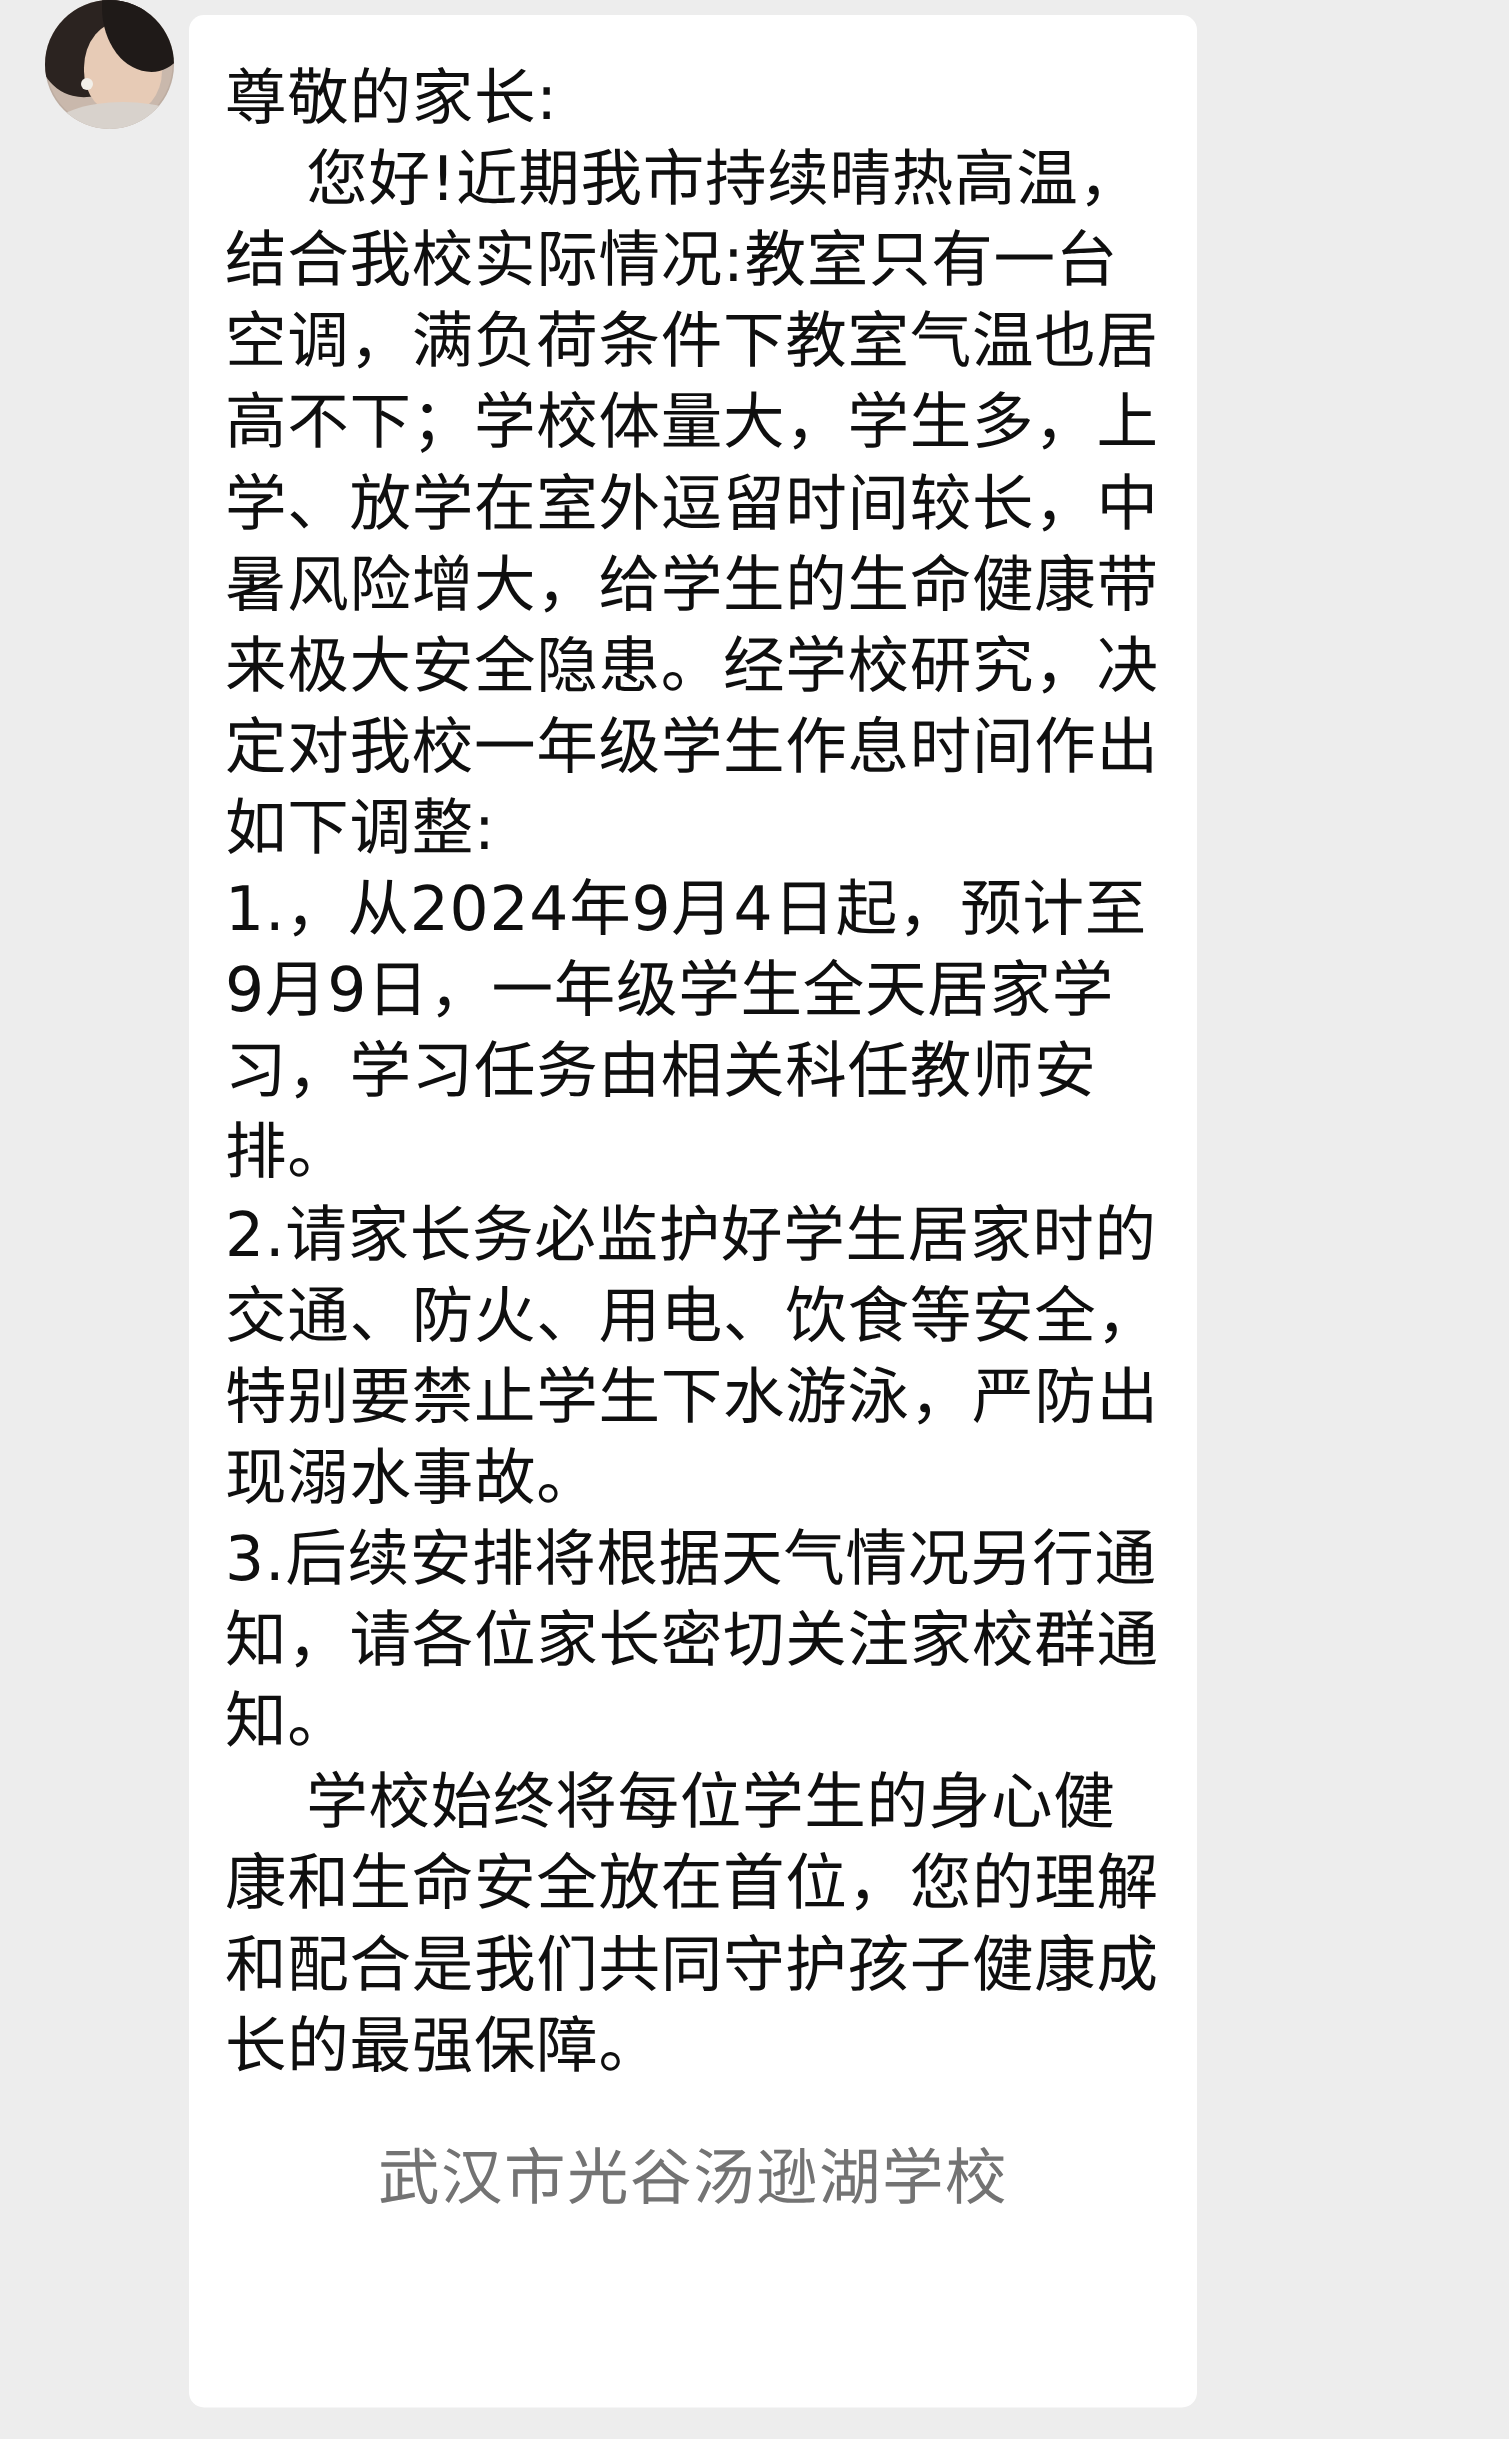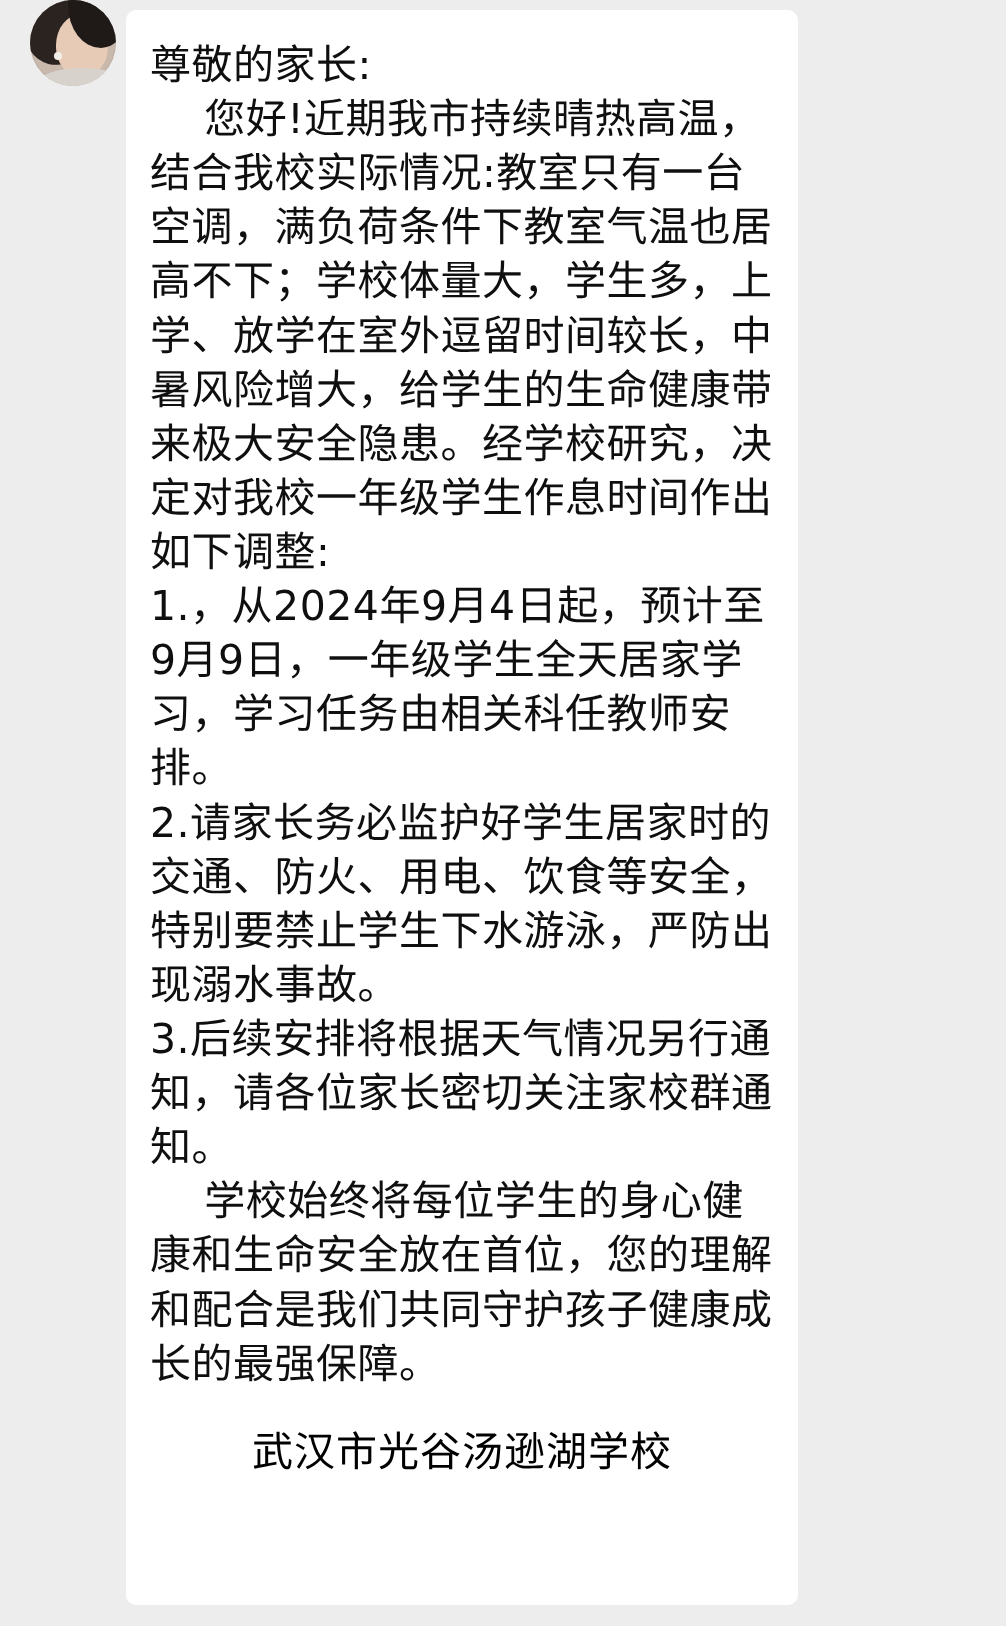--- a/index.html
+++ b/index.html
@@ -103,21 +103,21 @@
     white-space: pre-wrap;
     word-break: break-all;
   }
 
   .sig {
     margin-top: 34px;
     text-align: center;
     font-family: "DejaVu Sans", "Liberation Sans", sans-serif;
     font-size: 41px;
     line-height: 1.34;
-    color: #000000;
+    color: #737373;
     letter-spacing: 1px;
   }
   .sig .line2 { display: block; }
 </style>
 </head>
 <body>
 
 <div class="screen">
 
   <div class="avatar">

